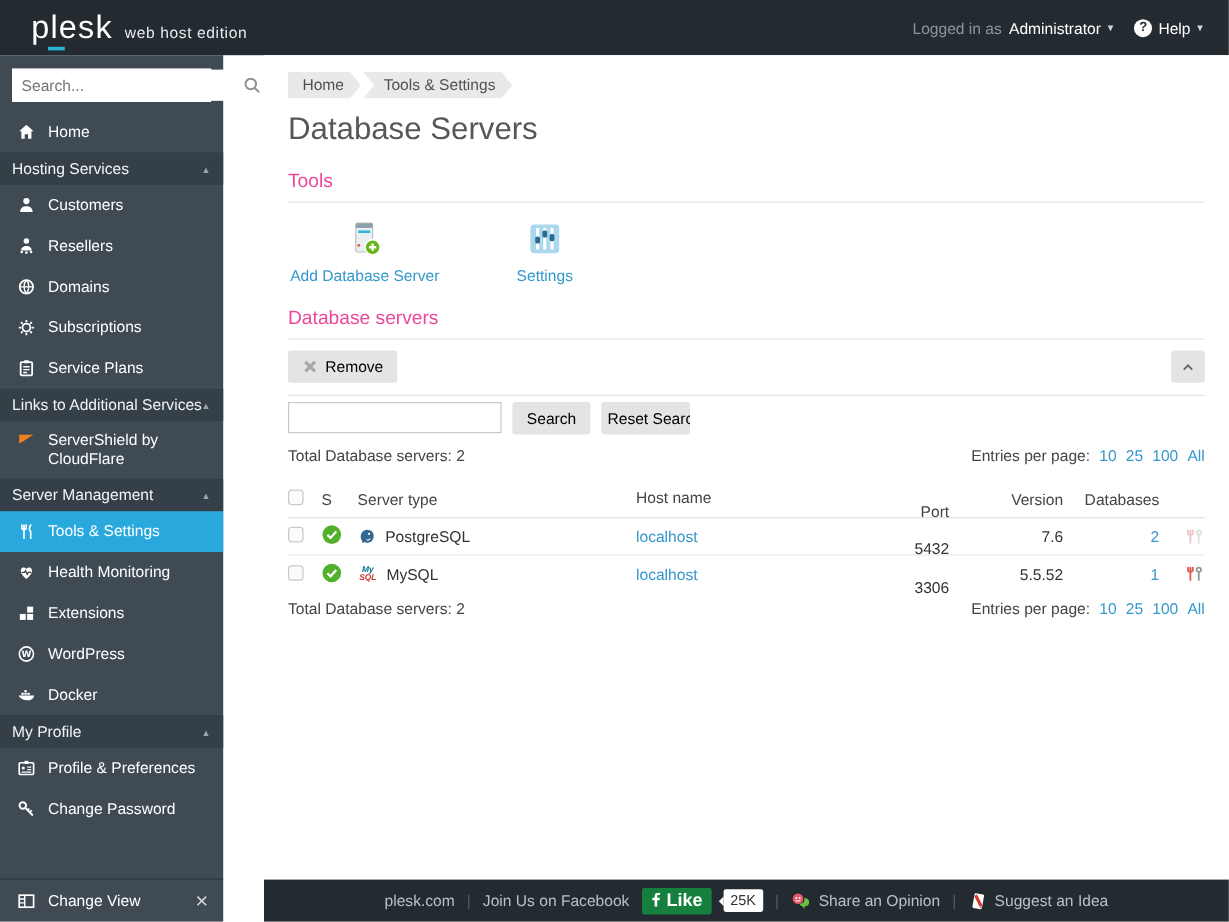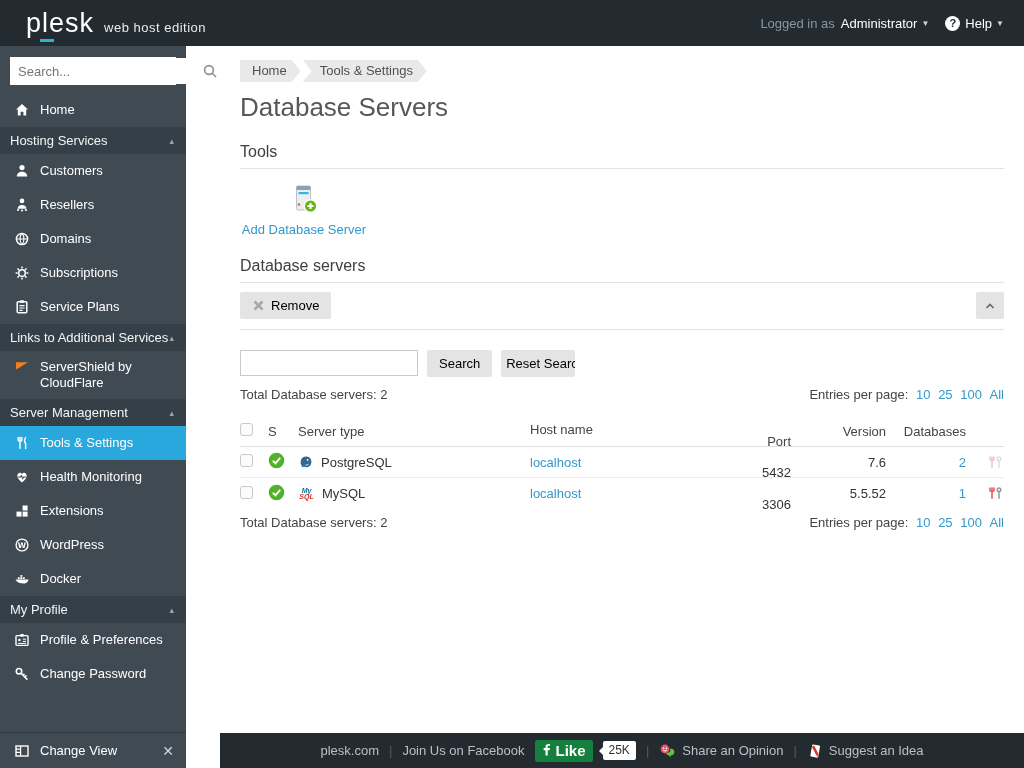--- a/index.html
+++ b/index.html
@@ -43,33 +43,33 @@
 
   
   .content { position:absolute; top:46px; left:220px; right:0; bottom:35px; background:#fff;
     padding:14px 20px 0; overflow:hidden; }
   .breadcrumb { display:flex; }
   .crumb { background:#e9e9e9; color:#4e5256; padding:4px 14px 5px 12px; line-height:1;
     clip-path:polygon(0 0, calc(100% - 9px) 0, 100% 50%, calc(100% - 9px) 100%, 0 100%); cursor:pointer; }
   .crumb + .crumb { margin-left:2px; padding-left:17px;
     clip-path:polygon(0 0, calc(100% - 9px) 0, 100% 50%, calc(100% - 9px) 100%, 0 100%, 9px 50%); }
   .page-title { font-size:26px; color:#54585b; margin-top:10px; font-weight:400; }
-  .sec-head { font-size:16px; color:#404040; margin-top:20px; padding-bottom:7px; border-bottom:1px solid #e3e3e3; }
+  .sec-head { font-size:16px; color:#ec4899; margin-top:20px; padding-bottom:7px; border-bottom:1px solid #e3e3e3; }
   .tools-row { display:flex; margin-top:14px; }
   .tool-item { display:flex; flex-direction:column; align-items:center; margin-right:22px; min-width:128px; cursor:pointer; }
   .tool-item .tico { width:32px; height:32px; margin-bottom:7px; }
   .tool-item .tlbl { color:#3498cb; }
 
   .toolbar { display:flex; align-items:center; justify-content:space-between; padding:9px 0 10px; border-bottom:1px solid #e3e3e3; }
   .btn { background:#e4e4e4; border:none; color:#000000; font-size:13px; font-family:"Liberation Sans",sans-serif;
     padding:0 12px; height:27px; display:inline-flex; align-items:center; gap:6px; border-radius:2px; cursor:pointer; }
   .btn.square { width:28px; padding:0; justify-content:center; }
   .btn.clip { width:74px; padding:0 5px; overflow:hidden; white-space:nowrap; display:inline-block; line-height:27px; text-align:left; }
 
-  .search-row { display:flex; margin-top:20px; gap:9px; }
+  .search-row { display:flex; margin-top:5px; gap:9px; }
   .search-row input { width:178px; height:26px; border:1px solid #c9c9c9; padding:0 6px; font-size:13px;
     font-family:"Liberation Sans",sans-serif; outline:none; }
   .totals-row { display:flex; justify-content:space-between; margin-top:10px; color:#444; }
   .pager a { color:#3498cb; text-decoration:none; margin-left:4px; cursor:pointer; }
 
   .tbl { margin-top:14px; }
   .trow { display:flex; align-items:center; height:31px; border-bottom:1px solid #ececec; }
   .trow.thead { color:#444; border-bottom:1px solid #e0e0e0; }
   .trow:last-child { border-bottom:none; }
   .c-cb { width:28px; } .c-s { width:30px; } .c-type { width:232px; display:flex; align-items:center; gap:7px; }
@@ -313,20 +313,32 @@
         <svg width="32" height="32" viewBox="0 0 32 32">
             <rect x="8.5" y="3" width="14" height="24" rx="1.5" fill="#eceff1" stroke="#b9c2c8"></rect>
             <rect x="8.5" y="3" width="14" height="4" rx="1" fill="#8fa0aa"></rect>
             <rect x="10.5" y="9" width="10" height="2.2" fill="#35b6d9"></rect>
             <circle cx="11" cy="21.5" r="1.2" fill="#e2574c"></circle>
             <circle cx="22.5" cy="23" r="6.3" fill="#67b617" stroke="#fff" stroke-width="1.4"></circle>
             <path d="M22.5 20 V26 M19.5 23 H25.5" stroke="#fff" stroke-width="2"></path>
           </svg>
       </span>
       <span class="tlbl">Add Database Server</span>
+    </div>
+    <div class="tool-item">
+      <span class="tico">
+        <svg width="32" height="32" viewBox="0 0 32 32">
+            <rect x="4" y="4" width="24" height="24" rx="3" fill="#a9d8ef"></rect>
+            <path d="M10 7 V25 M16 7 V25 M22 7 V25" stroke="#fff" stroke-width="2.6"></path>
+            <rect x="8" y="14" width="4" height="6" rx="1.6" fill="#2b6a8f"></rect>
+            <rect x="14" y="9" width="4" height="6" rx="1.6" fill="#2b6a8f"></rect>
+            <rect x="20" y="12" width="4" height="6" rx="1.6" fill="#2b6a8f"></rect>
+          </svg>
+      </span>
+      <span class="tlbl">Settings</span>
     </div>
   </div>
 
   <div class="sec-head">Database servers</div>
 
   <div class="toolbar">
     <button class="btn">
       <span style="display:inline-flex;">
         <svg width="13" height="13" viewBox="0 0 13 13">
             <path d="M2.5 2.5 L10.5 10.5 M10.5 2.5 L2.5 10.5" stroke="#a7a7a7" stroke-width="2.6"></path>

